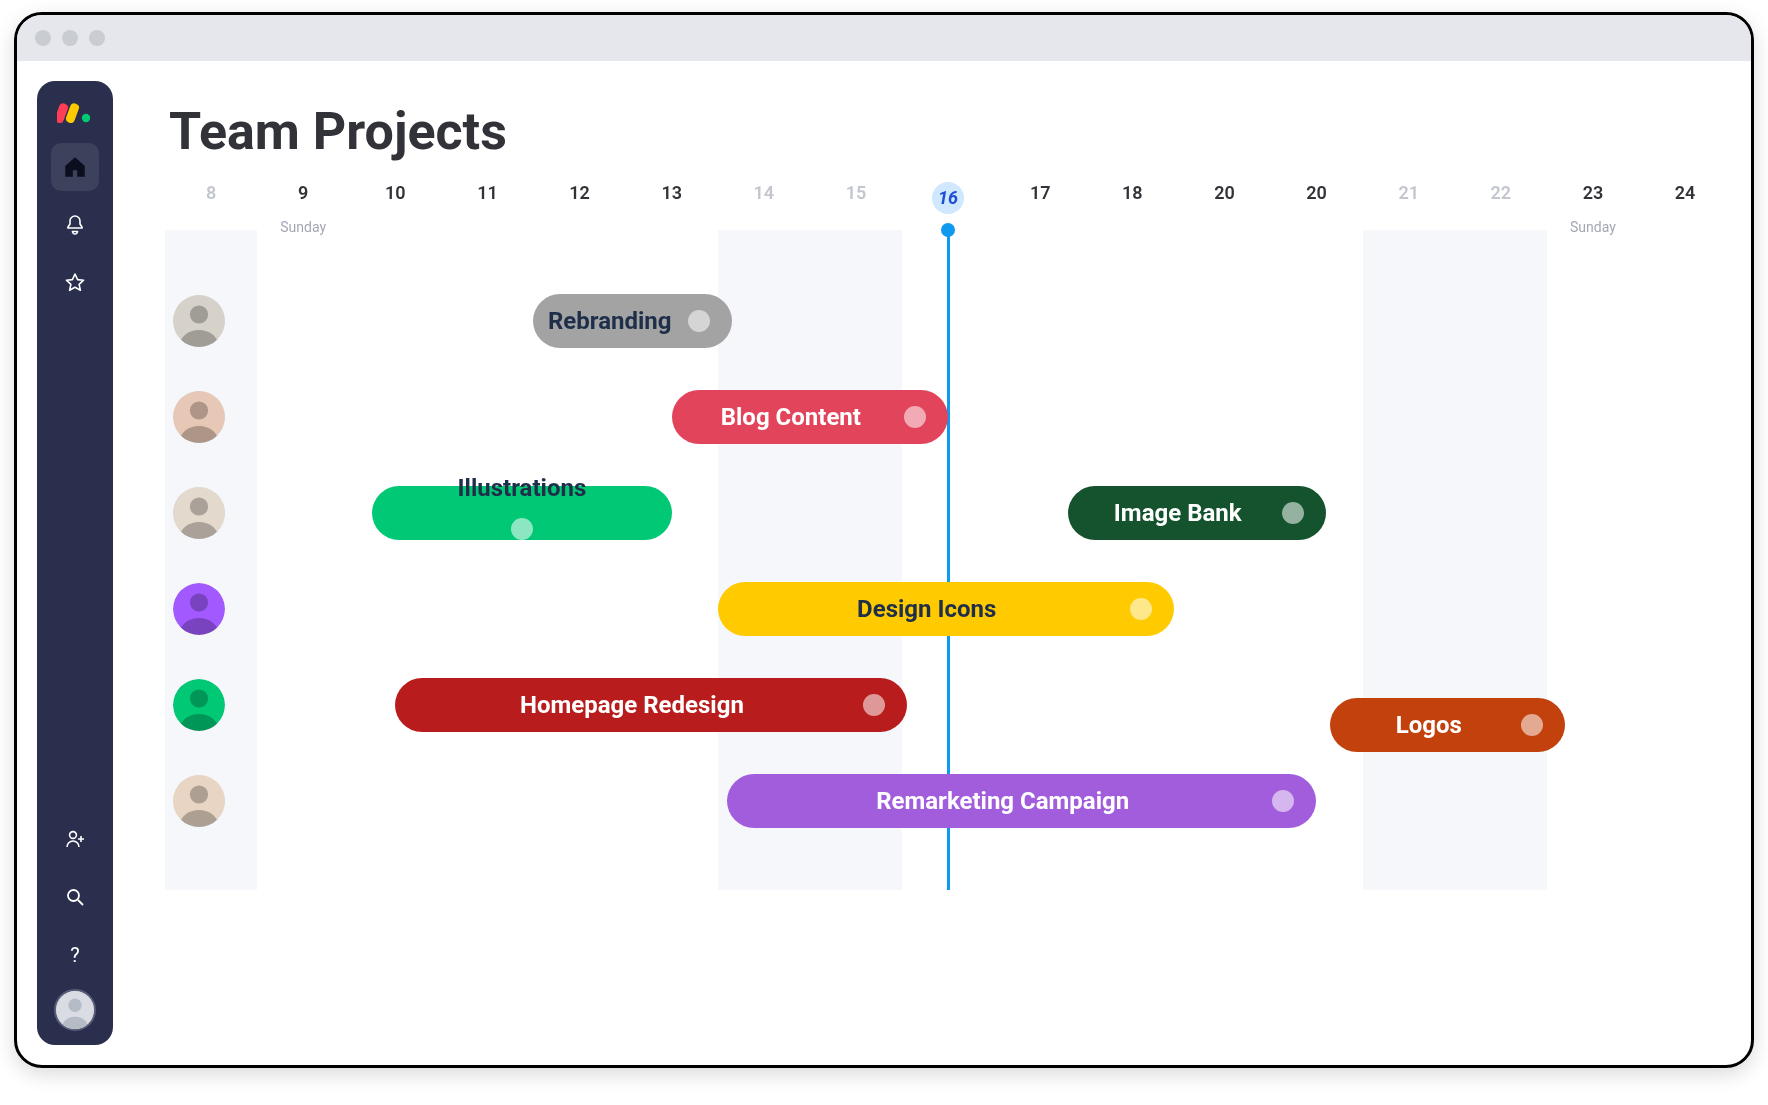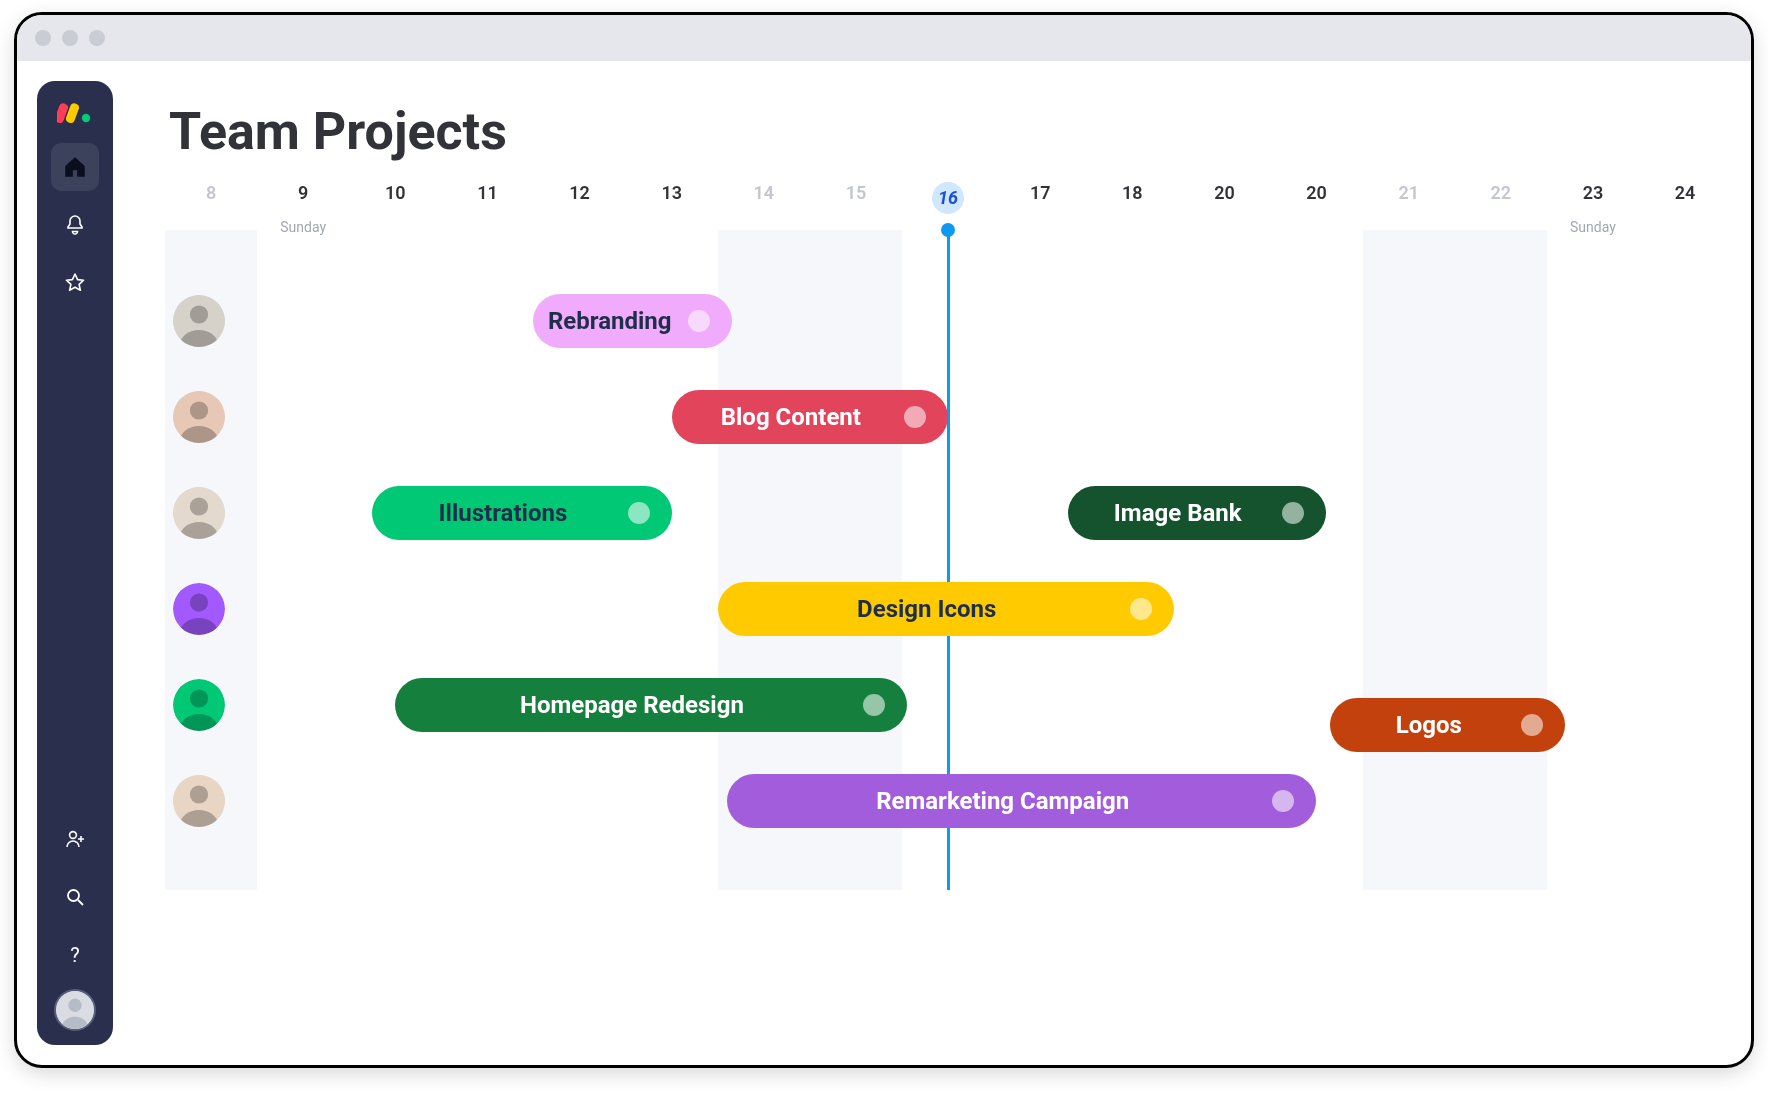--- a/index.html
+++ b/index.html
@@ -366,41 +366,41 @@
                   <path d="M5 40c0-8 7-13 15-13s15 5 15 13" fill="rgba(0,0,0,.25)"></path>
                 </svg></div>
             </div>
             <div class="row" style="top: 540px;">
               <div class="row-avatar"><svg class="face-svg" viewBox="0 0 40 40">
                   <circle cx="20" cy="20" r="20" fill="#e8d5c4"></circle>
                   <circle cx="20" cy="15" r="7" fill="rgba(0,0,0,.25)"></circle>
                   <path d="M5 40c0-8 7-13 15-13s15 5 15 13" fill="rgba(0,0,0,.25)"></path>
                 </svg></div>
             </div>
-            <div class="bar dark-text" style="background: #f0abfc; left: 23.5294%; width: 12.6471%; top: 64px;">
+            <div class="bar dark-text" style="background: #a3a3a3; left: 23.5294%; width: 12.6471%; top: 64px;">
               <span class="label">Rebranding</span>
               <span class="handle"></span>
             </div>
             <div class="bar light-text" style="background: rgb(226, 68, 92); left: 32.3529%; width: 17.6471%; top: 160px;">
               <span class="label">Blog Content</span>
               <span class="handle"></span>
             </div>
-            <div class="bar dark-text" style="background: rgb(0, 200, 117); left: 13.2353%; width: 19.1176%; top: 256px;">
+            <div class="bar dark-text" style="background: rgb(0, 200, 117); left: 13.2353%; width: 19.1176%; top: 256px; flex-direction: column;">
               <span class="label">Illustrations</span>
               <span class="handle"></span>
             </div>
             <div class="bar light-text" style="background: #14532d; left: 57.6471%; width: 16.4706%; top: 256px;">
               <span class="label">Image Bank</span>
               <span class="handle"></span>
             </div>
             <div class="bar dark-text" style="background: rgb(255, 203, 0); left: 35.2941%; width: 29.1176%; top: 352px;">
               <span class="label">Design Icons</span>
               <span class="handle"></span>
             </div>
-            <div class="bar light-text" style="background: #15803d; left: 14.7059%; width: 32.6471%; top: 448px;">
+            <div class="bar light-text" style="background: #b91c1c; left: 14.7059%; width: 32.6471%; top: 448px;">
               <span class="label">Homepage Redesign</span>
               <span class="handle"></span>
             </div>
             <div class="bar light-text" style="background: #c2410c; left: 74.4118%; width: 15%; top: 448px; margin-top: 20px;">
               <span class="label">Logos</span>
               <span class="handle"></span>
             </div>
             <div class="bar light-text" style="background: rgb(162, 93, 220); left: 35.8824%; width: 37.6471%; top: 544px;">
               <span class="label">Remarketing Campaign</span>
               <span class="handle"></span>

